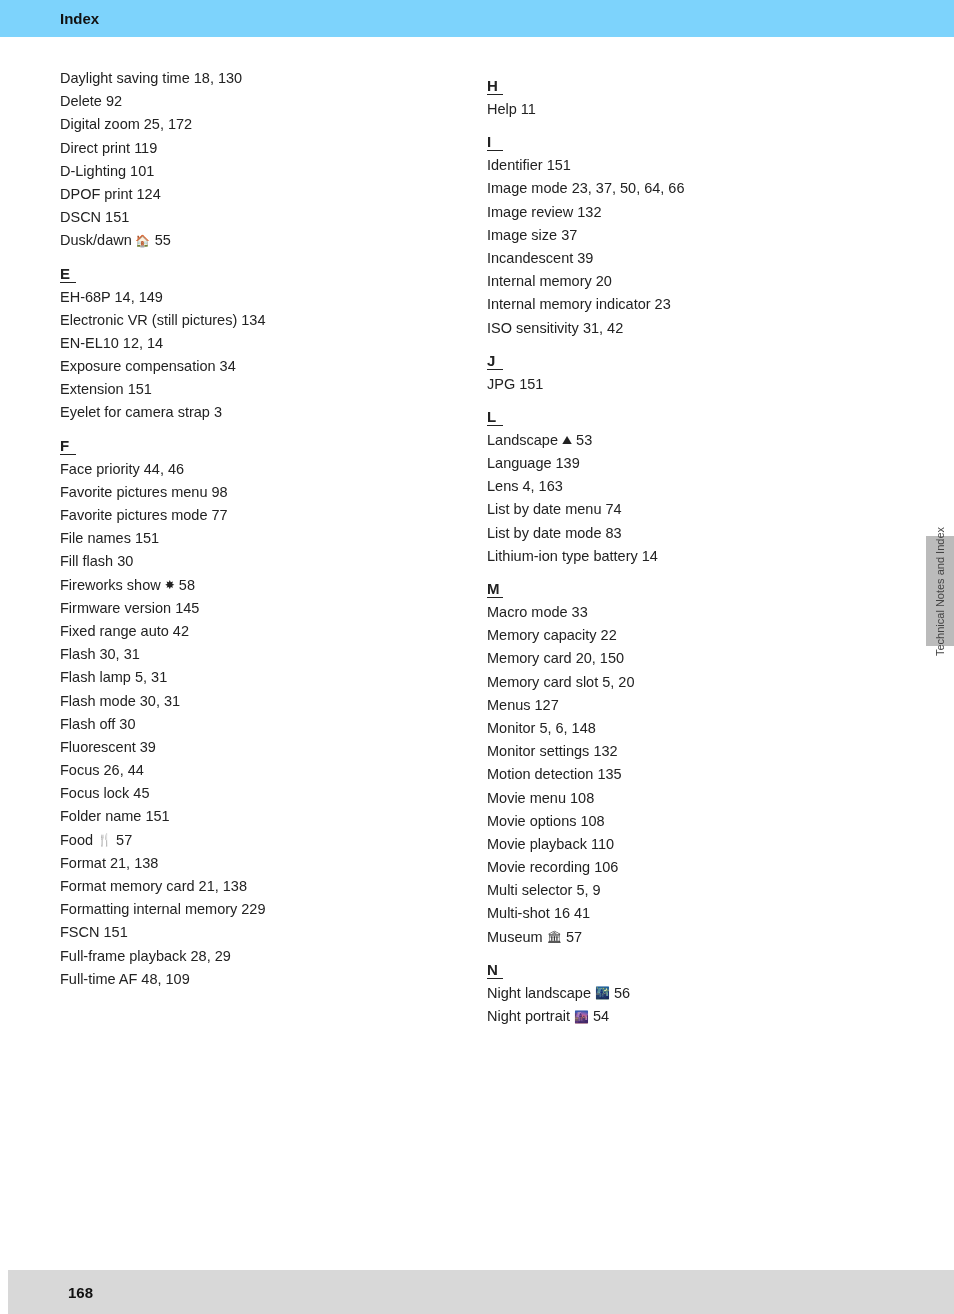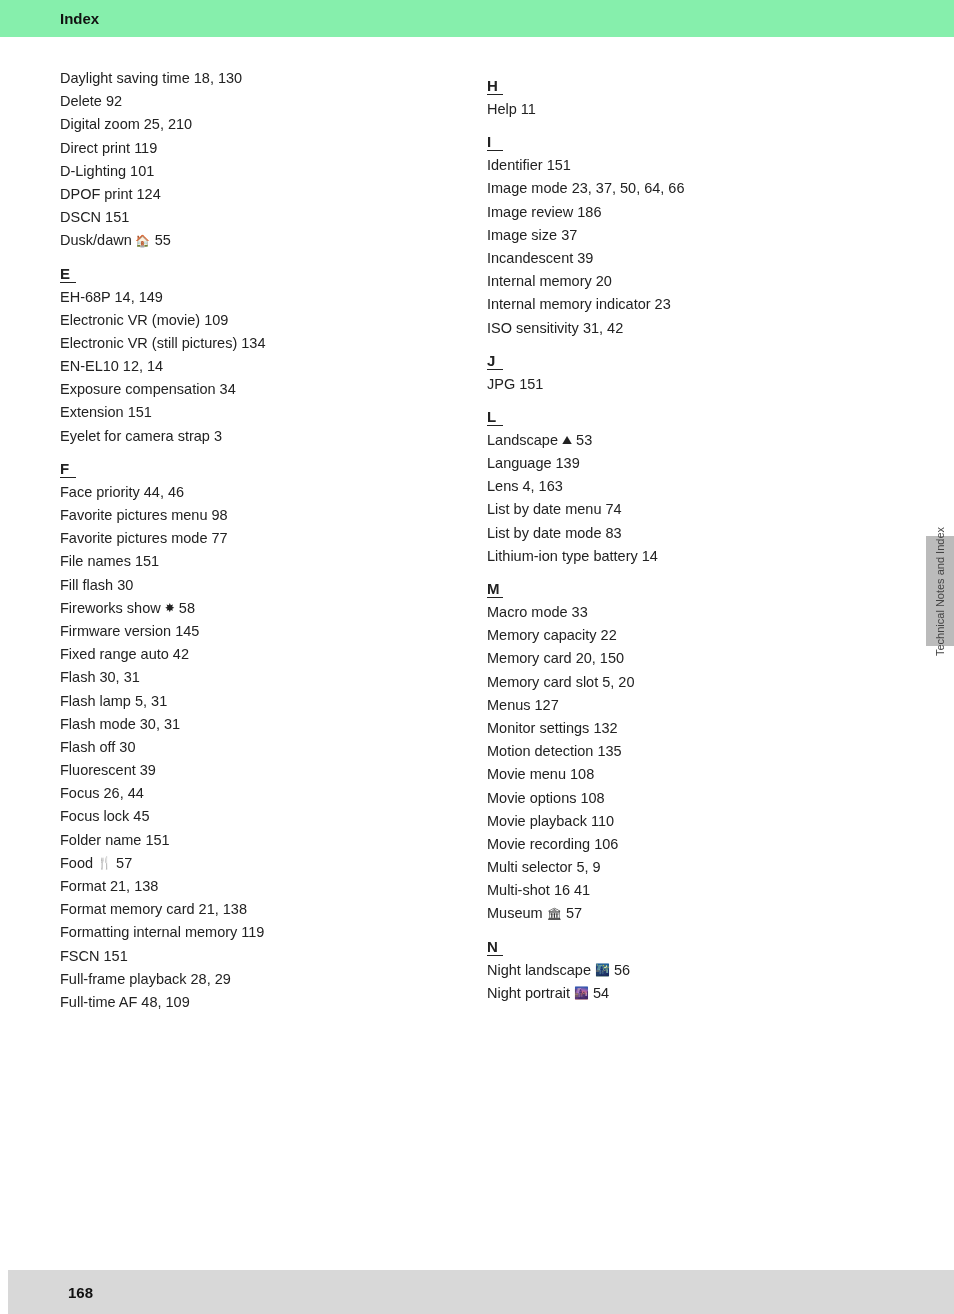--- a/index.html
+++ b/index.html
@@ -8,21 +8,21 @@
       min-height: 1314px;
       background: #ffffff;
       font-family: Arial, Helvetica, sans-serif;
       font-size: 15px;
       color: #222;
       position: relative;
     }
 
     
     .header-band {
-      background: #86efac;
+      background: #7dd3fc;
       width: 100%;
       padding: 10px 60px 10px 60px;
     }
     .header-band .index-title {
       font-weight: bold;
       font-size: 15px;
       color: #111;
     }
 
     
@@ -117,32 +117,31 @@
   <span class="index-title">Index</span>
 </div>
 
 <div class="content">
 
   <div class="col-left">
 
     <div class="entries-block">
       <div class="index-entry">Daylight saving time 18, 130</div>
       <div class="index-entry">Delete 92</div>
-      <div class="index-entry">Digital zoom 25, 210</div>
+      <div class="index-entry">Digital zoom 25, 172</div>
       <div class="index-entry">Direct print 119</div>
       <div class="index-entry">D-Lighting 101</div>
       <div class="index-entry">DPOF print 124</div>
       <div class="index-entry">DSCN 151</div>
       <div class="index-entry">Dusk/dawn <span class="icon">🏠</span> 55</div>
     </div>
 
     <div class="entries-block">
       <div class="section-header">E</div>
       <div class="index-entry">EH-68P 14, 149</div>
-      <div class="index-entry">Electronic VR (movie) 109</div>
       <div class="index-entry">Electronic VR (still pictures) 134</div>
       <div class="index-entry">EN-EL10 12, 14</div>
       <div class="index-entry">Exposure compensation 34</div>
       <div class="index-entry">Extension 151</div>
       <div class="index-entry">Eyelet for camera strap 3</div>
     </div>
 
     <div class="entries-block">
       <div class="section-header">F</div>
       <div class="index-entry">Face priority 44, 46</div>
@@ -157,40 +156,40 @@
       <div class="index-entry">Flash lamp 5, 31</div>
       <div class="index-entry">Flash mode 30, 31</div>
       <div class="index-entry">Flash off 30</div>
       <div class="index-entry">Fluorescent 39</div>
       <div class="index-entry">Focus 26, 44</div>
       <div class="index-entry">Focus lock 45</div>
       <div class="index-entry">Folder name 151</div>
       <div class="index-entry">Food <span class="icon">🍴</span> 57</div>
       <div class="index-entry">Format 21, 138</div>
       <div class="index-entry">Format memory card 21, 138</div>
-      <div class="index-entry">Formatting internal memory 119</div>
+      <div class="index-entry">Formatting internal memory 229</div>
       <div class="index-entry">FSCN 151</div>
       <div class="index-entry">Full-frame playback 28, 29</div>
       <div class="index-entry">Full-time AF 48, 109</div>
     </div>
 
   </div>
 
   <div class="col-right">
 
     <div class="entries-block">
       <div class="section-header">H</div>
       <div class="index-entry">Help 11</div>
     </div>
 
     <div class="entries-block">
       <div class="section-header">I</div>
       <div class="index-entry">Identifier 151</div>
       <div class="index-entry">Image mode 23, 37, 50, 64, 66</div>
-      <div class="index-entry">Image review 186</div>
+      <div class="index-entry">Image review 132</div>
       <div class="index-entry">Image size 37</div>
       <div class="index-entry">Incandescent 39</div>
       <div class="index-entry">Internal memory 20</div>
       <div class="index-entry">Internal memory indicator 23</div>
       <div class="index-entry">ISO sensitivity 31, 42</div>
     </div>
 
     <div class="entries-block">
       <div class="section-header">J</div>
       <div class="index-entry">JPG 151</div>
@@ -206,20 +205,21 @@
       <div class="index-entry">Lithium-ion type battery 14</div>
     </div>
 
     <div class="entries-block">
       <div class="section-header">M</div>
       <div class="index-entry">Macro mode 33</div>
       <div class="index-entry">Memory capacity 22</div>
       <div class="index-entry">Memory card 20, 150</div>
       <div class="index-entry">Memory card slot 5, 20</div>
       <div class="index-entry">Menus 127</div>
+      <div class="index-entry">Monitor 5, 6, 148</div>
       <div class="index-entry">Monitor settings 132</div>
       <div class="index-entry">Motion detection 135</div>
       <div class="index-entry">Movie menu 108</div>
       <div class="index-entry">Movie options 108</div>
       <div class="index-entry">Movie playback 110</div>
       <div class="index-entry">Movie recording 106</div>
       <div class="index-entry">Multi selector 5, 9</div>
       <div class="index-entry">Multi-shot 16 41</div>
       <div class="index-entry">Museum <span class="icon">🏛</span> 57</div>
     </div>

